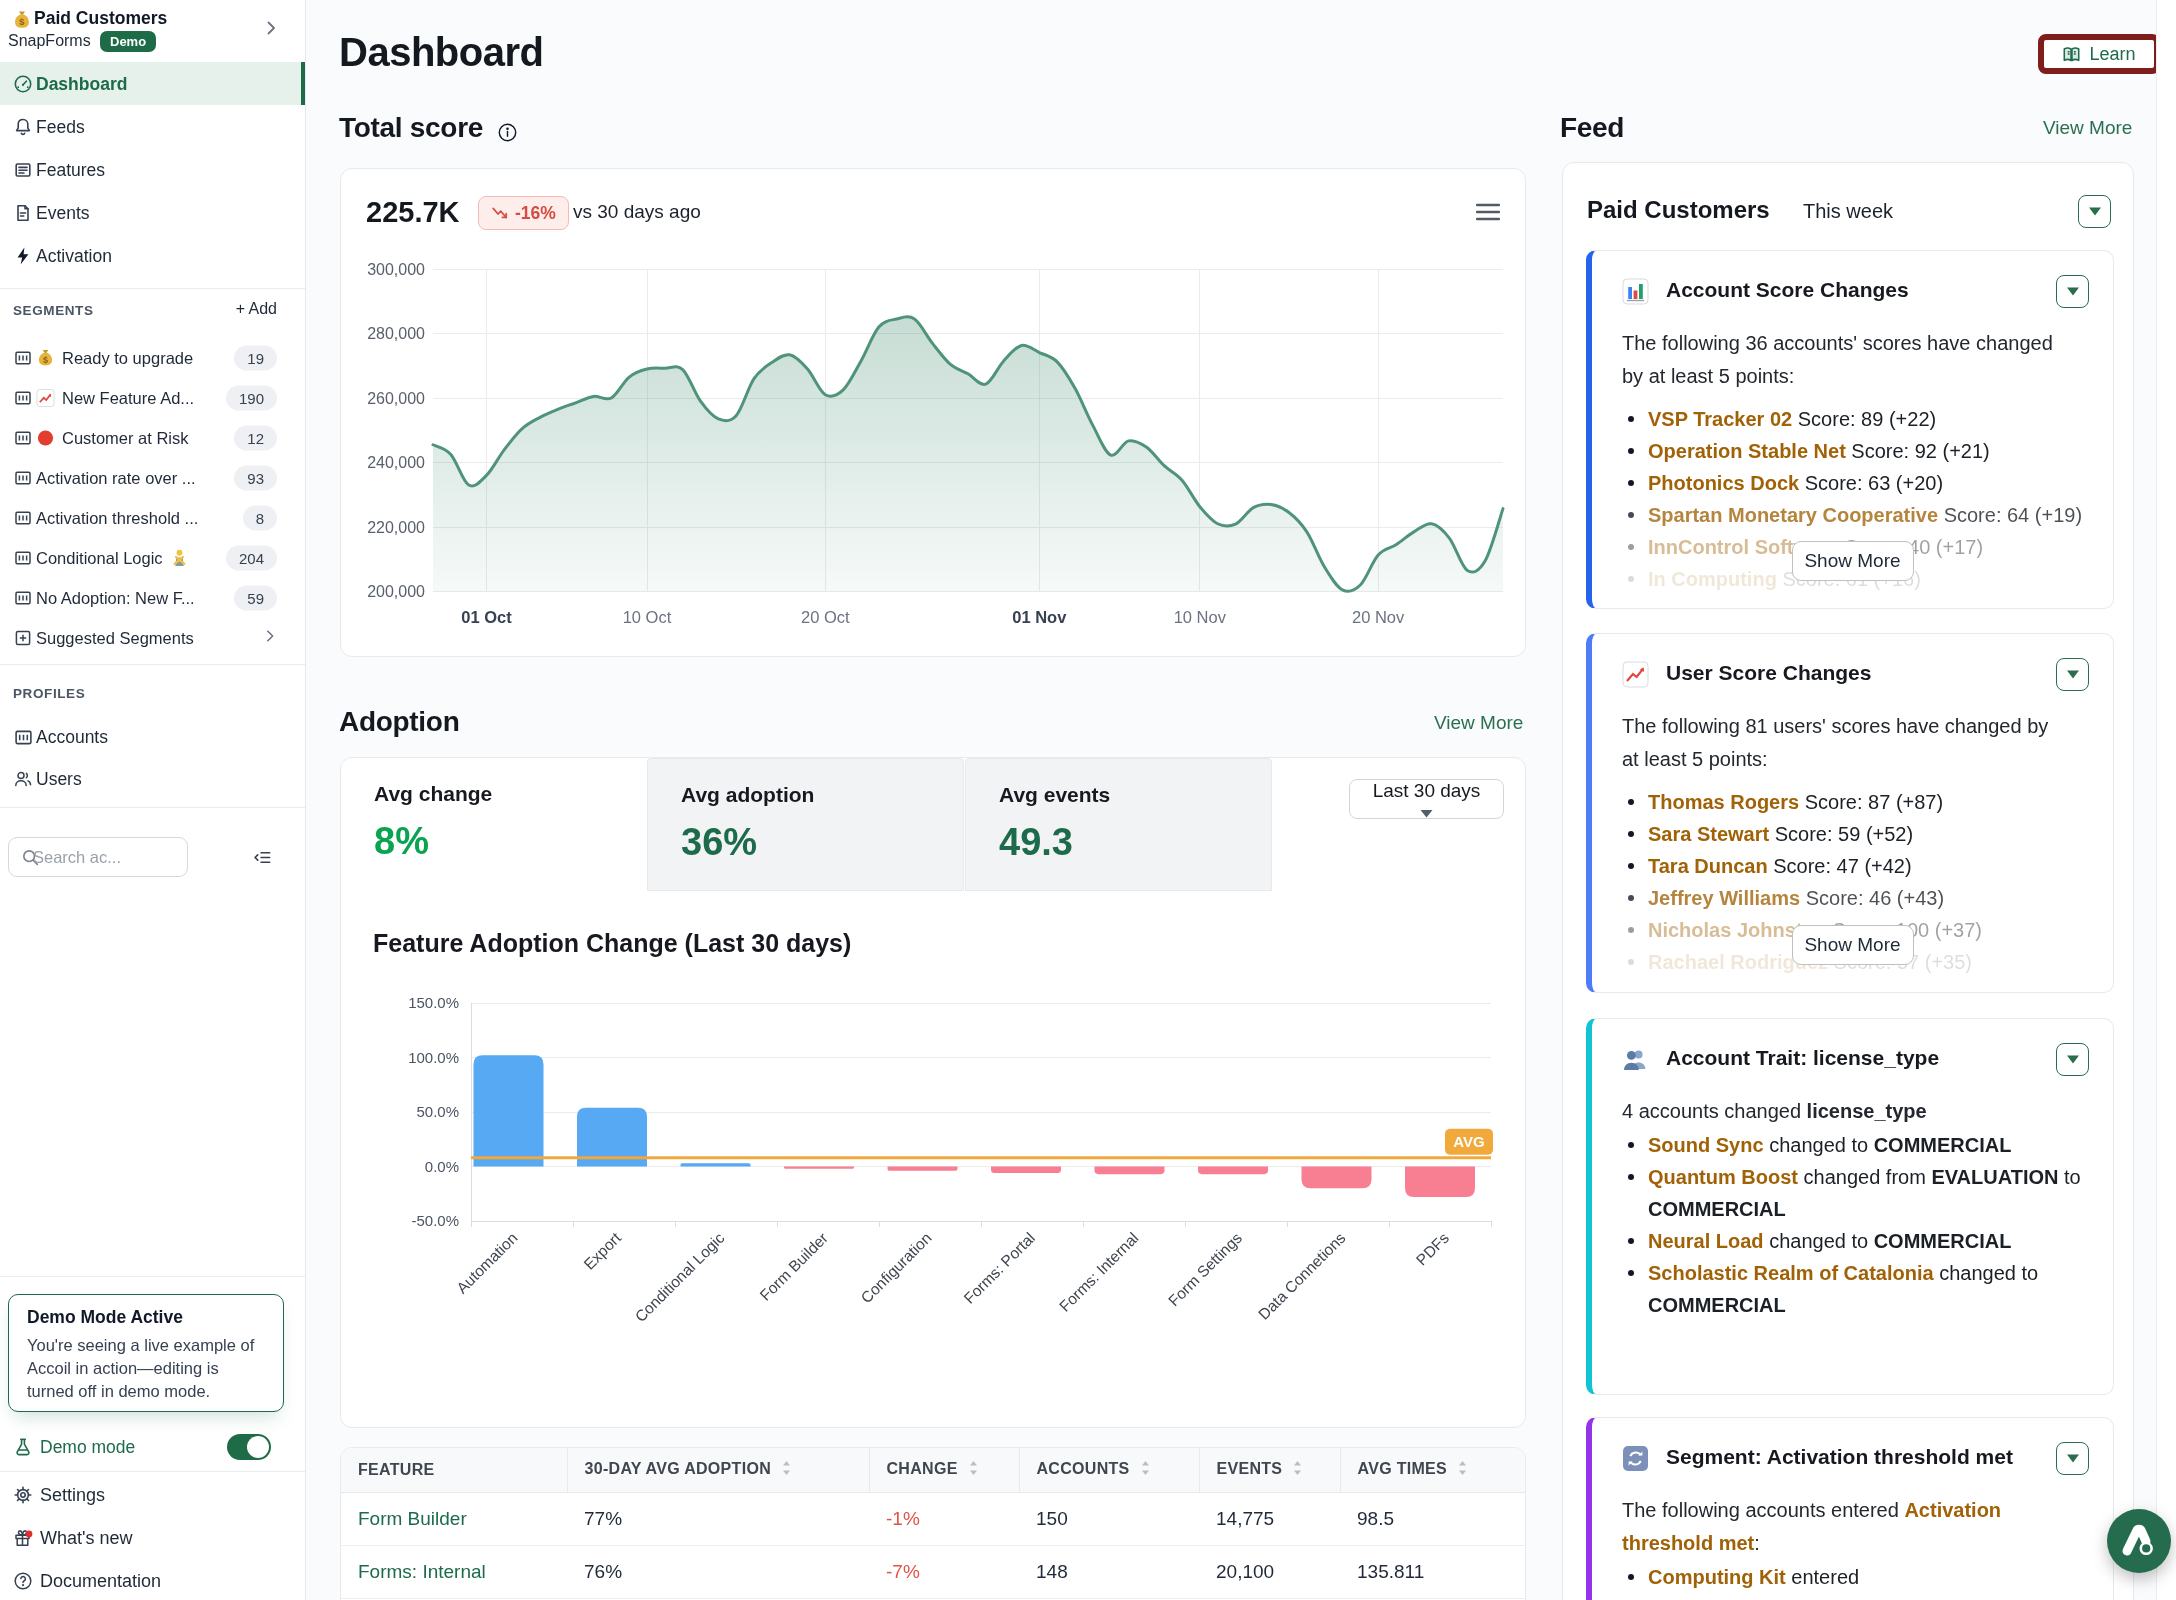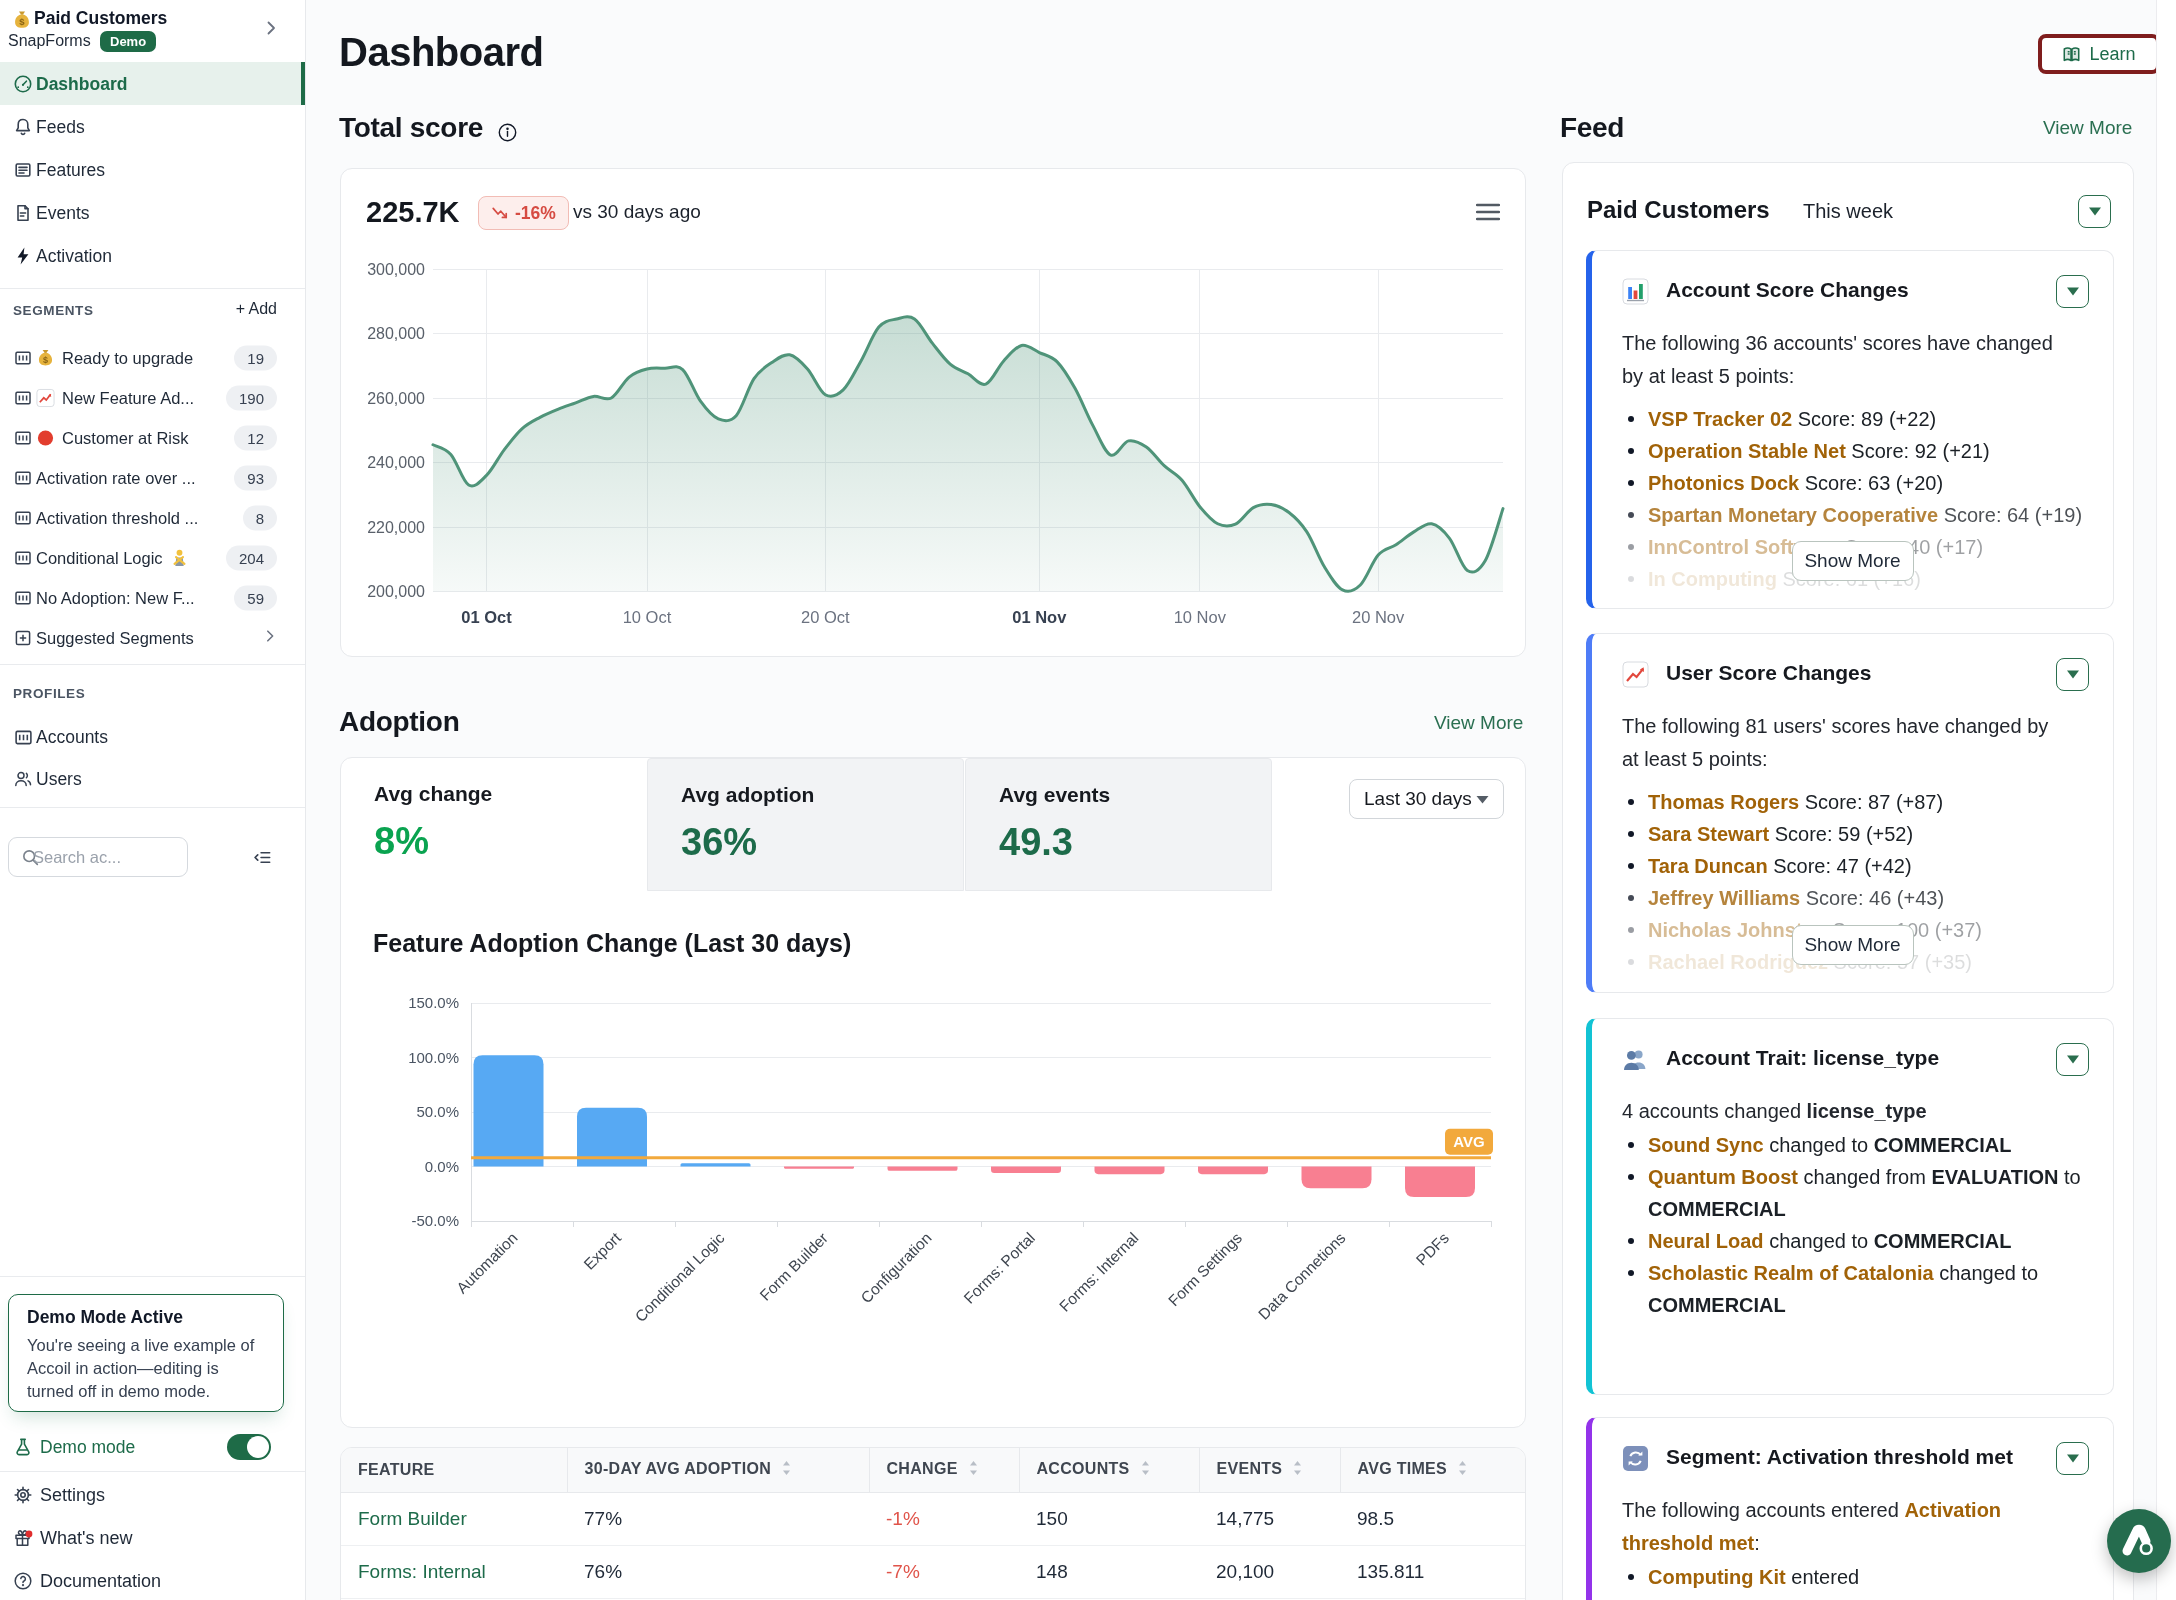--- a/index.html
+++ b/index.html
@@ -49,21 +49,21 @@
   .demo-row .lbl { position:absolute; left:40px; top:50%; transform:translateY(-50%); font-size:17.5px; color:#1d6b4a; font-weight:500; }
   .toggle { position:absolute; right:34px; top:50%; transform:translateY(-50%); width:44px; height:26px; background:#1e6b47; border-radius:999px; cursor:pointer; }
   .toggle .knob { position:absolute; right:2px; top:2px; width:22px; height:22px; background:#fff; border-radius:50%; }
   .foot-item { position:relative; height:43px; width:100%; cursor:pointer; }
   .foot-item .lbl { position:absolute; left:40px; top:50%; transform:translateY(-50%); font-size:18px; color:#1f2937; }
 
   
   #main { position:absolute; left:306px; top:0; width:1870px; height:1600px; background:#fafbfc; }
   .gutter { position:absolute; right:0; top:0; width:20px; height:1600px; background:#fff; border-left:1px solid #ececef; z-index:8; }
   h1.page-title { position:absolute; left:33px; top:30px; font-size:40px; font-weight:700; color:#14181f; letter-spacing:-.5px; }
-  .learn-btn { position:absolute; left:1732px; top:34px; width:122px; height:40px; border:4px solid #7f1d1d; border-radius:8px; background:#fff; display:flex; align-items:center; justify-content:center; gap:8px; cursor:pointer; }
+  .learn-btn { position:absolute; left:1732px; top:34px; width:122px; height:40px; border:6px solid #7f1d1d; border-radius:8px; background:#fff; display:flex; align-items:center; justify-content:center; gap:8px; cursor:pointer; }
   .learn-btn span { font-size:18px; color:#1d6b4a; font-weight:500; }
   h2.sec-title { position:absolute; font-size:28px; font-weight:700; color:#14181f; letter-spacing:-.3px; }
   .info-ic { position:absolute; left:156px; top:5px; }
   .view-more { position:absolute; font-size:19px; color:#2a6f51; cursor:pointer; }
   .card { position:absolute; background:#fff; border:1px solid #e7e9ec; border-radius:12px; }
 
   
   #ts-card { left:34px; top:168px; width:1186px; height:489px; }
   #ts-card .val { position:absolute; left:25px; top:27px; font-size:29px; font-weight:700; color:#14181f; }
   .delta-badge { position:absolute; left:137px; top:27px; height:34px; padding:0 12px; border:1px solid #f2bcb5; background:#fdeeec; border-radius:8px; display:flex; align-items:center; gap:6px; }
@@ -71,21 +71,21 @@
   #ts-card .vs { position:absolute; left:232px; top:32px; font-size:19px; color:#1b212b; }
   .menu-ic { position:absolute; right:25px; top:34px; cursor:pointer; }
   #ts-chart { position:absolute; left:0; top:80px; width:1186px; height:400px; }
 
   
   #ad-card { left:34px; top:757px; width:1186px; height:671px; }
   .tab { position:absolute; top:0; height:133px; cursor:pointer; }
   .tab .tl { position:absolute; left:33px; top:24px; font-size:21px; font-weight:700; color:#16191f; }
   .tab .tv { position:absolute; left:33px; top:62px; font-size:38px; font-weight:700; }
   .tab.inactive { background:#f2f3f5; border:1px solid #e7e9ec; border-top-right-radius:4px; border-top-left-radius:4px; }
-  .range-select { position:absolute; left:1008px; top:21px; width:155px; height:40px; border:1px solid #d2d6da; border-radius:8px; background:#fff; display:flex; align-items:center; justify-content:space-between; padding:10px 14px; cursor:pointer; }
+  .range-select { position:absolute; left:1008px; top:21px; width:155px; height:40px; border:1px solid #d2d6da; border-radius:8px; background:#fff; display:flex; align-items:center; justify-content:space-between; padding:0 14px; cursor:pointer;flex-direction:column; }
   .range-select span { font-size:19px; color:#16191f; }
   .chart-title { position:absolute; left:32px; top:171px; font-size:25px; font-weight:700; color:#16191f; }
   #fa-chart { position:absolute; left:0; top:220px; width:1186px; height:451px; }
 
   
   #tb-card { left:34px; top:1447px; width:1186px; height:240px; overflow:hidden; }
   table.feat { width:100%; border-collapse:collapse; table-layout:fixed; }
   table.feat thead th { background:#f8f9fa; height:44px; font-size:16px; font-weight:700; color:#3f4650; text-align:left; letter-spacing:.3px; padding:0 0 0 17px; border-bottom:1px solid #e7e9ec; position:relative; }
   table.feat thead th + th { border-left:1px solid #e7e9ec; }
   table.feat thead th .sort { display:inline-block; vertical-align:-2px; margin-left:10px; }

